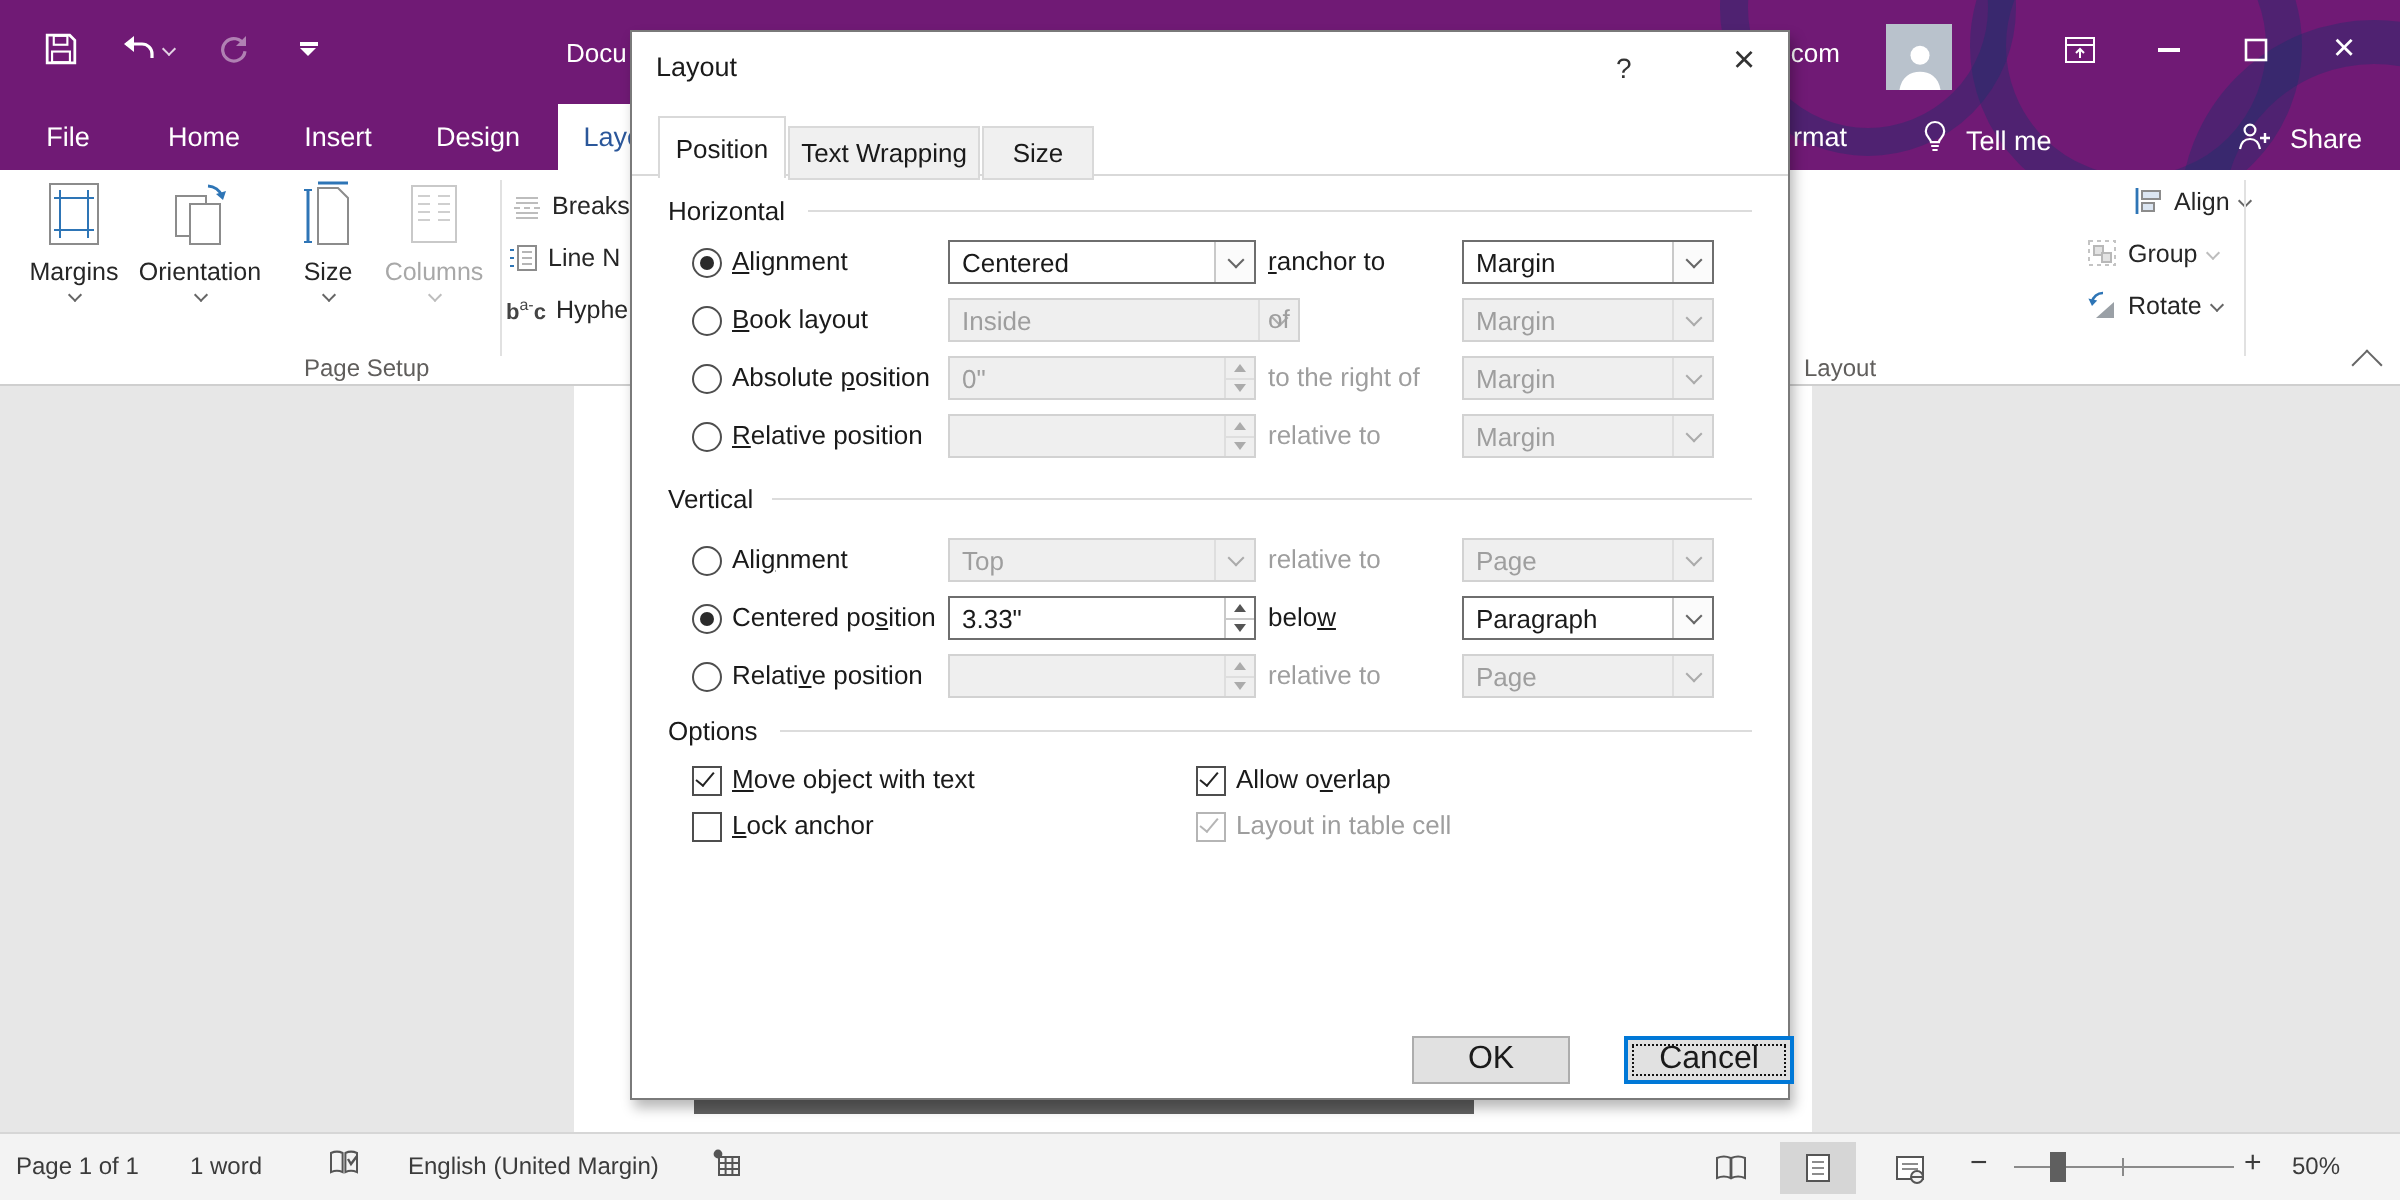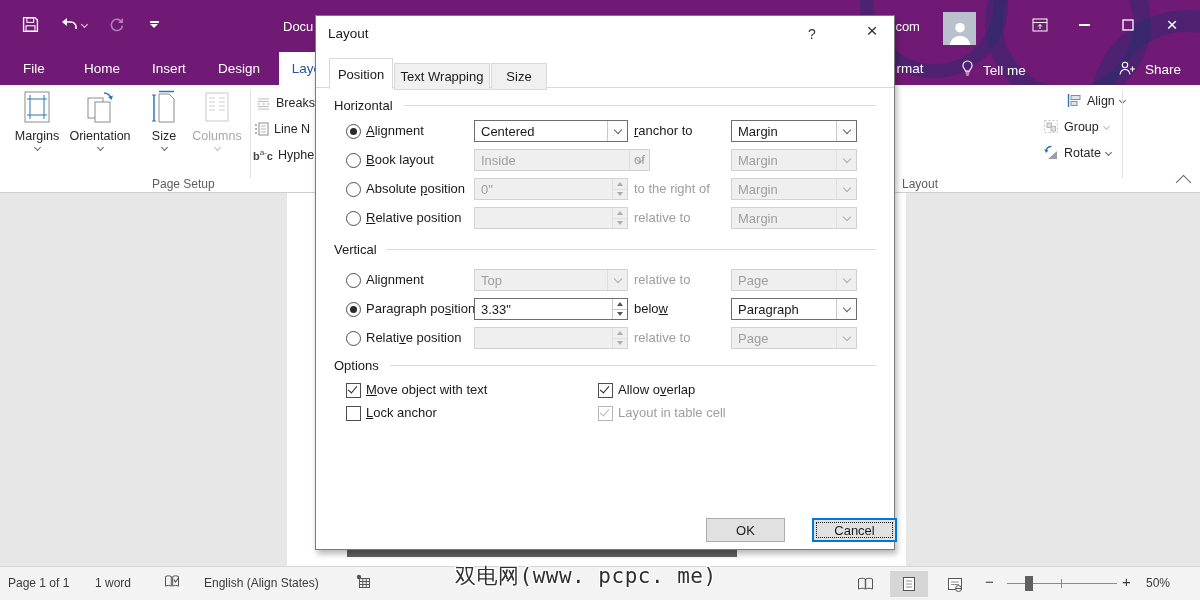--- a/index.html
+++ b/index.html
@@ -69,21 +69,21 @@
   .dis .tu{border-bottom-color:#ababab}
   .dis .td{border-top-color:#ababab}
   .midlbl{position:absolute;white-space:nowrap}
   .midlbl.dim{color:#9e9e9e;background:transparent !important;border:none !important}
   .cb{position:absolute;width:13px;height:13px;border:1px solid #4e4e4e;background:#fff}
   .cb.checked::after{content:"";position:absolute;left:3px;top:0px;width:4px;height:8px;border:solid #222;border-width:0 1.8px 1.8px 0;transform:rotate(40deg)}
   .cb.off{border-color:#b5b5b5}
   .cb.off::after{border-color:#b5b5b5}
   .cblbl{position:absolute;white-space:nowrap}
   .cblbl.dim{color:#9e9e9e}
-  .dbtn{position:absolute;height:24px;background:#e1e1e1;border:1px solid #adadad;display:flex;align-items:center;justify-content:center;font-size:13px;box-sizing:border-box}
+  .dbtn{position:absolute;height:24px;background:#e1e1e1;border:1px solid #adadad;display:flex;align-items:center;justify-content:center;font-size:16px;box-sizing:border-box}
   .dbtn.default{border:2px solid #0078d7;outline:1px dotted #111;outline-offset:-5px}
 
   
   .statusbar{position:absolute;left:0;top:566px;width:1200px;height:34px;background:#f3f3f3;border-top:1px solid #d6d6d6;color:#3b3b3b;font-size:12px;z-index:15}
   .sitem{position:absolute;top:9px;white-space:nowrap}
   .viewbtn{position:absolute;top:4px;width:38px;height:26px;display:flex;align-items:center;justify-content:center}
   .viewbtn.active{background:#d6d6d6}
   .ztrack{position:absolute;left:1007px;top:16px;width:110px;height:1px;background:#8a8a8a}
   .ztick{position:absolute;left:1061px;top:12px;width:1px;height:9px;background:#8a8a8a}
   .zthumb{position:absolute;left:1025px;top:9px;width:8px;height:15px;background:#5f5f5f}
@@ -420,21 +420,21 @@
       <span class="combo dis" style="left:415px;top:253px;width:126px">
           <i class="cval">Page</i>
           <span class="dd">
             <i class="chev"></i>
           </span>
         </span>
     </div>
 
     <div>
       <span class="rb sel" style="left:30px;top:286px"></span>
-      <span class="rlbl" style="top:285px"><i>Paragraph po</i><i class="u">s</i><i>ition</i></span>
+      <span class="rlbl" style="top:285px"><i>Centered po</i><i class="u">s</i><i>ition</i></span>
       <span class="spin" style="left:158px;top:282px;width:154px">
           <i class="cval">3.33"</i>
           <span class="sbcol">
             <span class="sb">
               <i class="tu"></i>
             </span>
             <span class="sb">
               <i class="td"></i>
             </span>
           </span>
@@ -490,21 +490,21 @@
 
   <div class="statusbar">
     <span class="sitem" style="left:8px">Page 1 of 1</span>
     <span class="sitem" style="left:95px">1 word</span>
     <span class="sitem" style="left:164px;top:7px">
       <svg width="16" height="15" viewBox="0 0 16 15">
           <path d="M1.5 2.5c2-.9 4-.9 5.8 0v9.6c-1.8-.9-3.8-.9-5.8 0zM14.5 2.5c-2-.9-4-.9-5.8 0v9.6c1.8-.9 3.8-.9 5.8 0z" fill="none" stroke="#555"></path>
           <path d="M10 5.5 11.5 8l3-4" fill="none" stroke="#555" stroke-width="1.2"></path>
         </svg>
     </span>
-    <span class="sitem" style="left:204px">English (Align States)</span>
+    <span class="sitem" style="left:204px">English (United Margin)</span>
     <span class="sitem" style="left:356px;top:7px">
       <svg width="15" height="15" viewBox="0 0 15 15">
           <circle cx="3" cy="3" r="2.2" fill="#555"></circle>
           <rect x="3.5" y="4.5" width="10" height="9" fill="none" stroke="#555"></rect>
           <g stroke="#555">
             <line x1="3.5" y1="7.5" x2="13.5" y2="7.5"></line>
             <line x1="3.5" y1="10.5" x2="13.5" y2="10.5"></line>
             <line x1="6.8" y1="4.5" x2="6.8" y2="13.5"></line>
             <line x1="10.2" y1="4.5" x2="10.2" y2="13.5"></line>
           </g>
@@ -539,14 +539,13 @@
     </span>
 
     <span class="sitem" style="left:985px;top:6px;font-size:15px">−</span>
     <span class="ztrack"></span>
     <span class="ztick"></span>
     <span class="zthumb"></span>
     <span class="sitem" style="left:1122px;top:6px;font-size:15px">+</span>
     <span class="sitem" style="left:1146px">50%</span>
   </div>
 
-  <div class="watermark">双电网(www. pcpc. me)</div>
 </div>
 
 </body></html>

